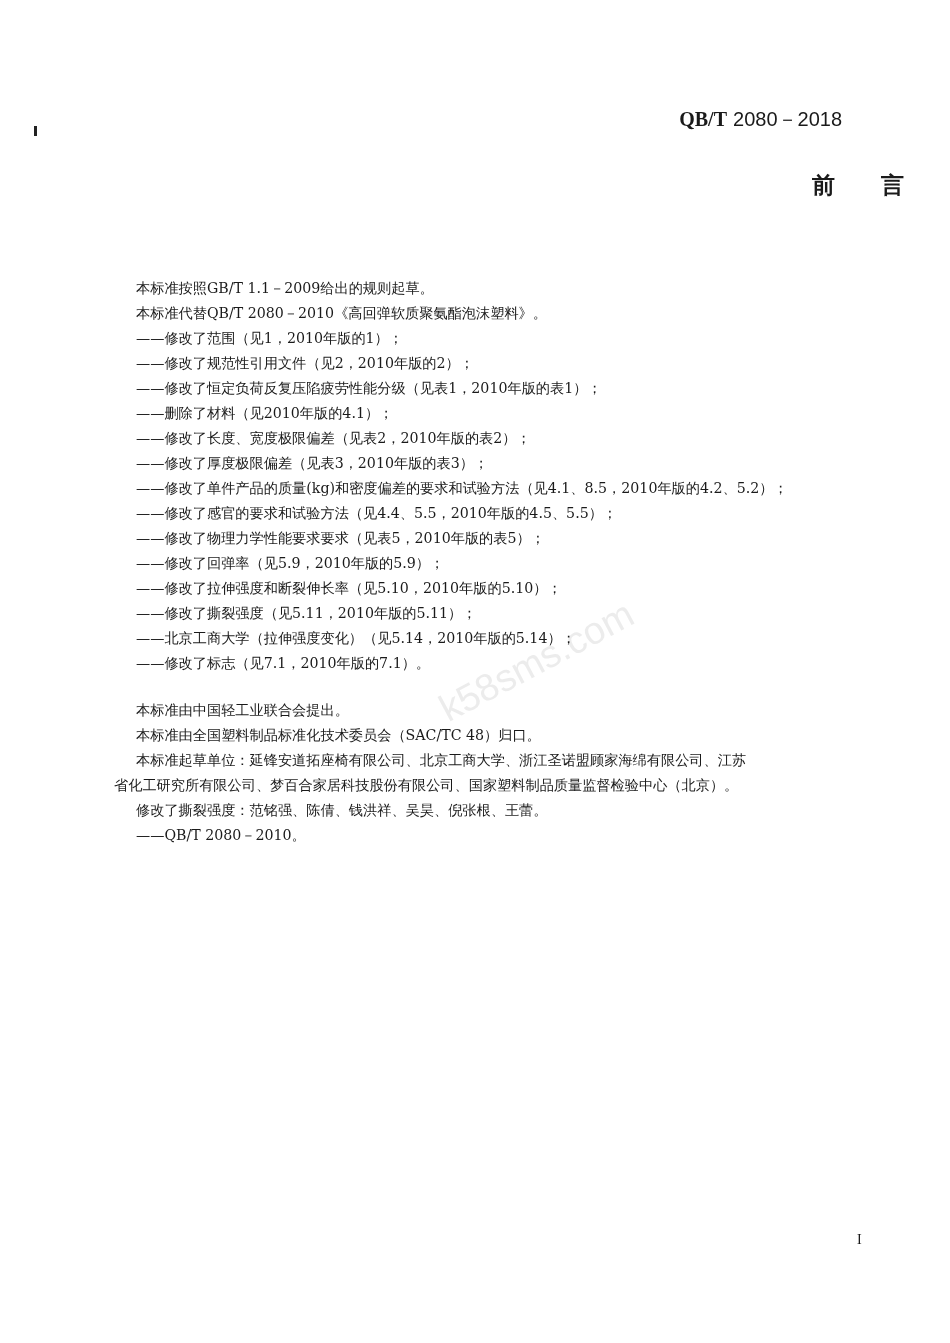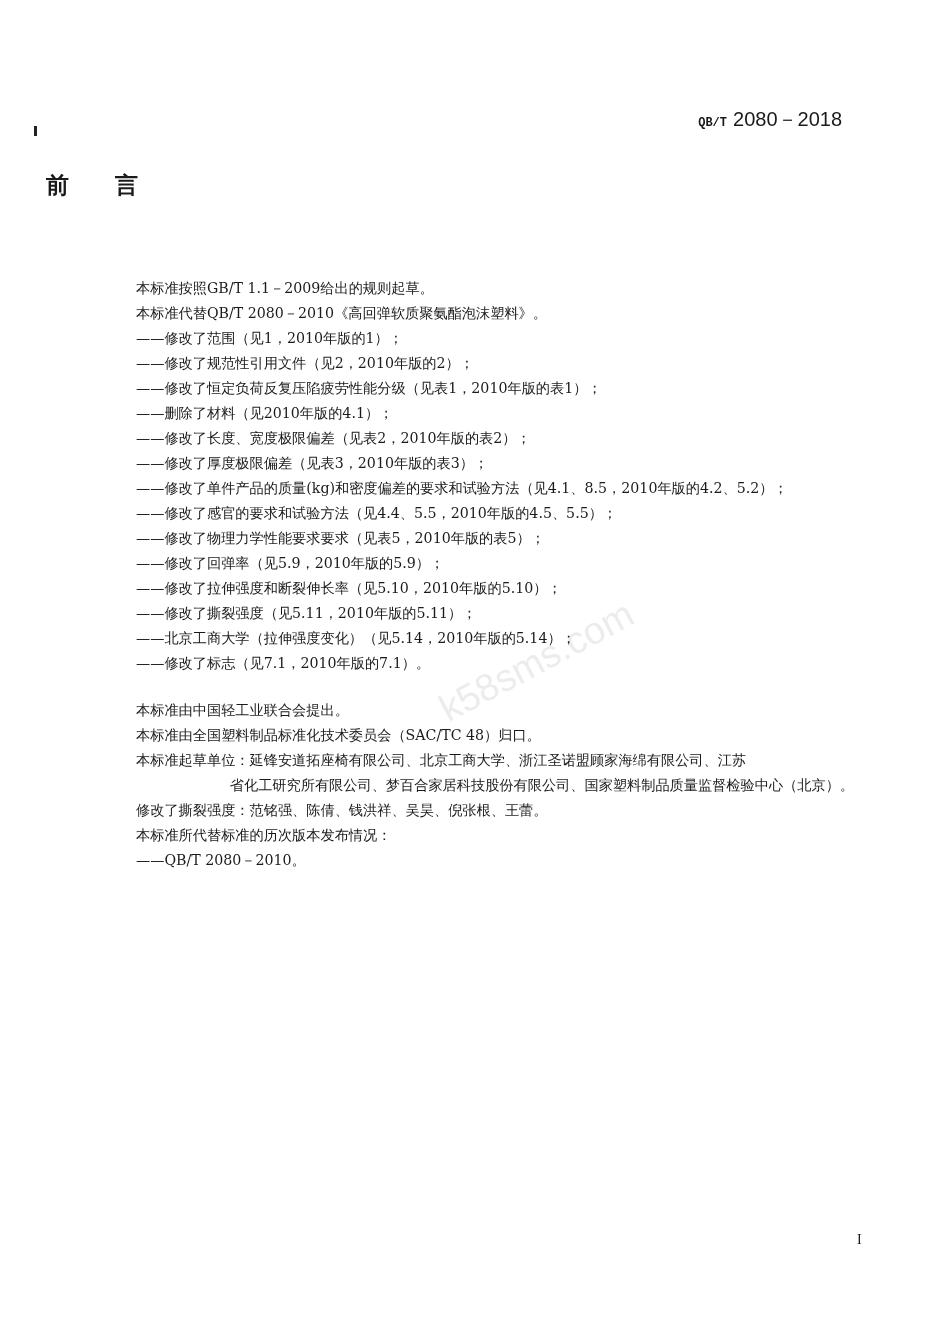--- a/index.html
+++ b/index.html
@@ -1,27 +1,27 @@
 <!DOCTYPE html>
 <html><head>
   <meta charset="utf-8">
   <style>
     html, body { margin:0; padding:0; background:#ffffff; }
     body { width:950px; height:1343px; position:relative; overflow:hidden;
            font-family:"DejaVu Serif","Liberation Serif",serif; color:#1a1a1a; }
     .header-code { position:absolute; top:106px; right:108px; font-size:15px; white-space:nowrap; }
-    .header-code .prefix { font-family:Liberation Mono, monospace; font-weight:bold; font-size:12px;text-align:right; }
+    .header-code .prefix { font-family:Liberation Serif, serif; font-weight:bold; font-size:20px;text-align:right; }
     .header-code .num { font-family:"Liberation Sans",sans-serif; font-size:20px; margin-left:6px; }
     .margin-mark { position:absolute; left:34px; top:126px; width:3px; height:10px; background:#222; }
-    .title { position:absolute; top:170px; left:0; width:100%; text-align:left; font-family:"DejaVu Sans",sans-serif;
+    .title { position:absolute; top:170px; left:0; width:100%; text-align:right; font-family:"DejaVu Sans",sans-serif;
              font-size:23px; font-weight:bold; letter-spacing:46px; padding-left:46px; box-sizing:border-box; }
     .body-block { position:absolute; left:136px; top:276px; width:740px; font-size:14.2px; line-height:25px; }
     .line { white-space:nowrap; }
     .gap { height:22px; }
-    .wrap-line { position:relative; left:-22px;text-align:right; }
+    .wrap-line { position:relative; left:-22px; }
     .page-number { position:absolute; left:857px; top:1232px; font-size:14px; font-family:"Liberation Serif",serif; }
     .watermark { position:absolute; left:430px; top:640px; font-family:"Liberation Sans",sans-serif;
                  font-size:38px; color:rgba(170,170,170,0.22); transform:rotate(-28deg); white-space:nowrap;
                  pointer-events:none; }
   </style>
 </head>
 <body>
 
 <div class="margin-mark"></div>
 
@@ -52,17 +52,16 @@
   <div class="line">——北京工商大学（拉伸强度变化）（见5.14，2010年版的5.14）；</div>
   <div class="line">——修改了标志（见7.1，2010年版的7.1）。</div>
 
   <div class="gap"></div>
 
   <div class="line">本标准由中国轻工业联合会提出。</div>
   <div class="line">本标准由全国塑料制品标准化技术委员会（SAC/TC 48）归口。</div>
   <div class="line">本标准起草单位：延锋安道拓座椅有限公司、北京工商大学、浙江圣诺盟顾家海绵有限公司、江苏</div>
   <div class="line wrap-line">省化工研究所有限公司、梦百合家居科技股份有限公司、国家塑料制品质量监督检验中心（北京）。</div>
   <div class="line">修改了撕裂强度：范铭强、陈倩、钱洪祥、吴昊、倪张根、王蕾。</div>
-  <div class="line">本标准所代替标准的历次版本发布情况：</div>
   <div class="line">——QB/T 2080－2010。</div>
 </div>
 
 <div class="page-number">I</div>
 
 </body></html>

